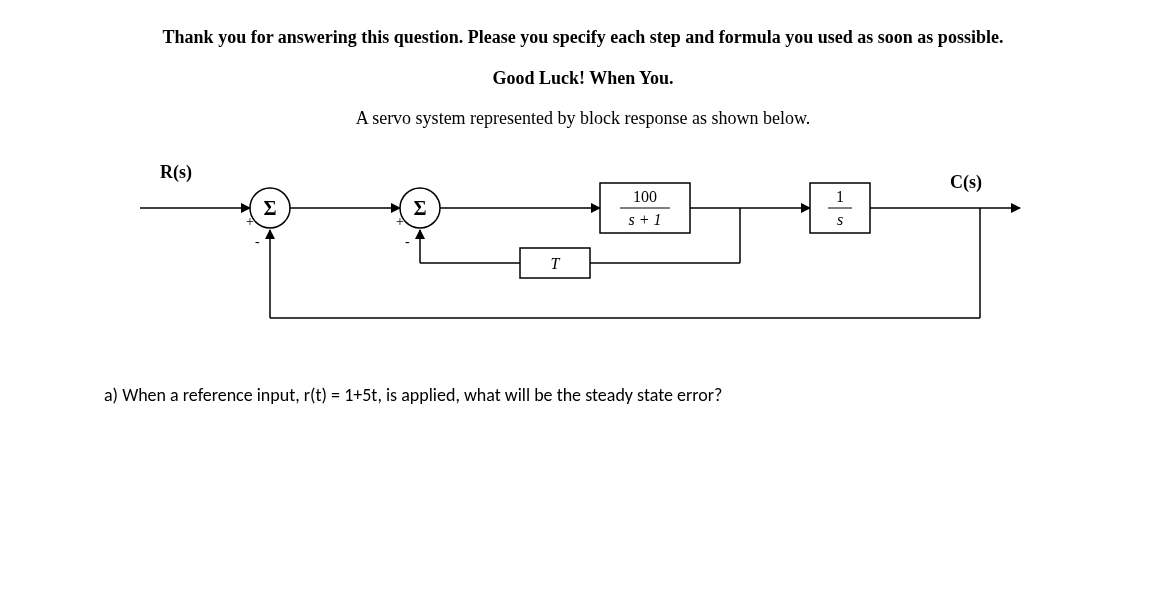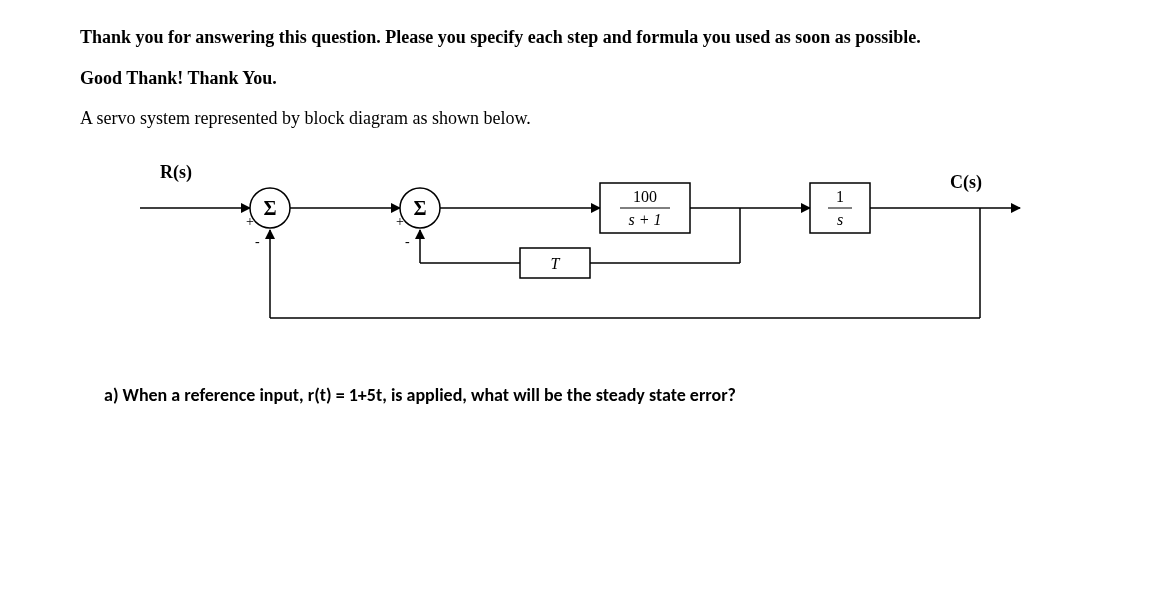--- a/index.html
+++ b/index.html
@@ -6,30 +6,30 @@
     margin: 0;
     padding: 20px 80px;
     font-family: "Times New Roman", Times, serif;
     font-size: 18px;
     color: #000;
     background: #fff;
     width: 1166px;
     box-sizing: border-box;
   }
   .bold { font-weight: bold; }
-  .para { margin: 6px 0 18px 0; line-height: 1.25; }
+  .para { margin: 6px 0 18px 0; line-height: 1.25; text-align: center; }
   .diagram-wrap { margin: 10px 0 30px 40px; }
-  .questions { margin: 0 0 0 24px; font-family: Calibri, Arial, sans-serif; font-size: 18px; line-height: 1.35; text-align: justify; font-weight: bold; }
+  .questions { margin: 0 0 0 24px; font-family: Calibri, Arial, sans-serif; font-size: 18px; line-height: 1.35; text-align: justify; }
 </style>
 </head>
 <body>
 
 <p class="para bold">Thank you for answering this question. Please you specify each step and formula you used as soon as possible.</p>
-<p class="para bold">Good Thank! Thank You.</p>
-<p class="para">A servo system represented by block diagram as shown below.</p>
+<p class="para bold">Good Luck! When You.</p>
+<p class="para">A servo system represented by block response as shown below.</p>
 
 <div class="diagram-wrap">
 <svg width="920" height="200" viewBox="0 0 920 200" font-family="Times New Roman, serif">
   <defs>
     <marker id="arrow" viewBox="0 0 10 10" refX="9" refY="5" markerWidth="7" markerHeight="7" orient="auto-start-reverse">
       <path d="M 0 0 L 10 5 L 0 10 z" fill="#000"></path>
     </marker>
   </defs>
 
   <text x="40" y="30" font-size="18" font-weight="bold">R(s)</text>

